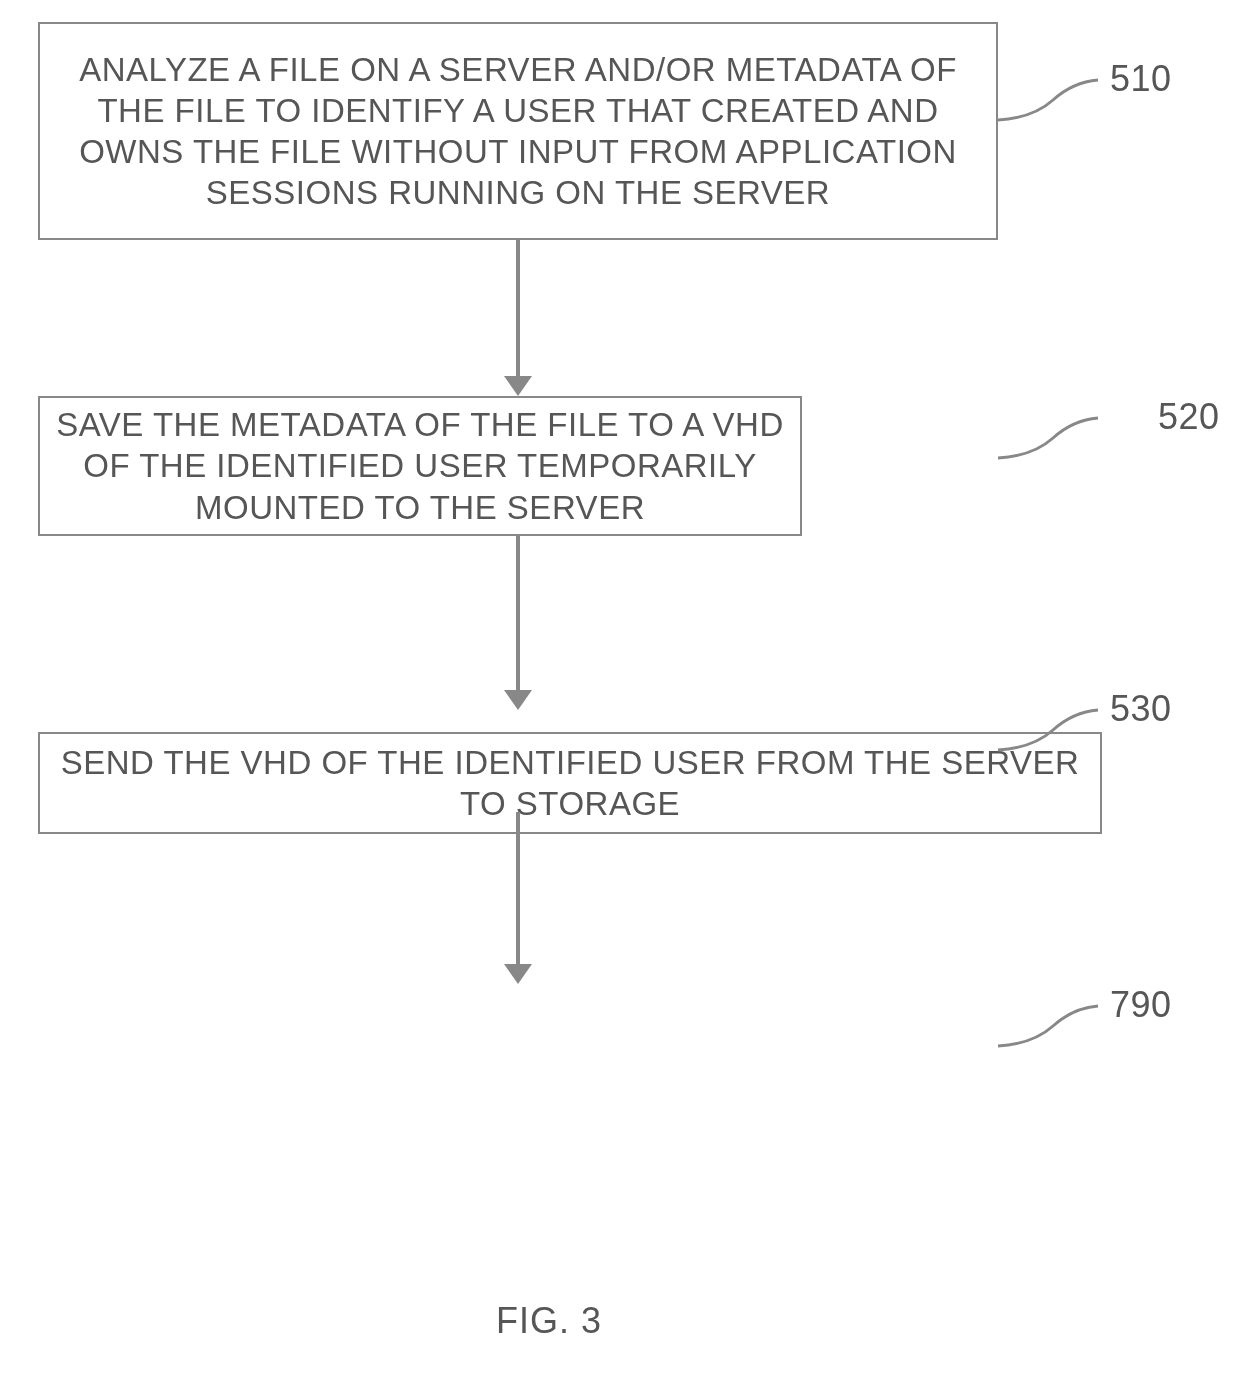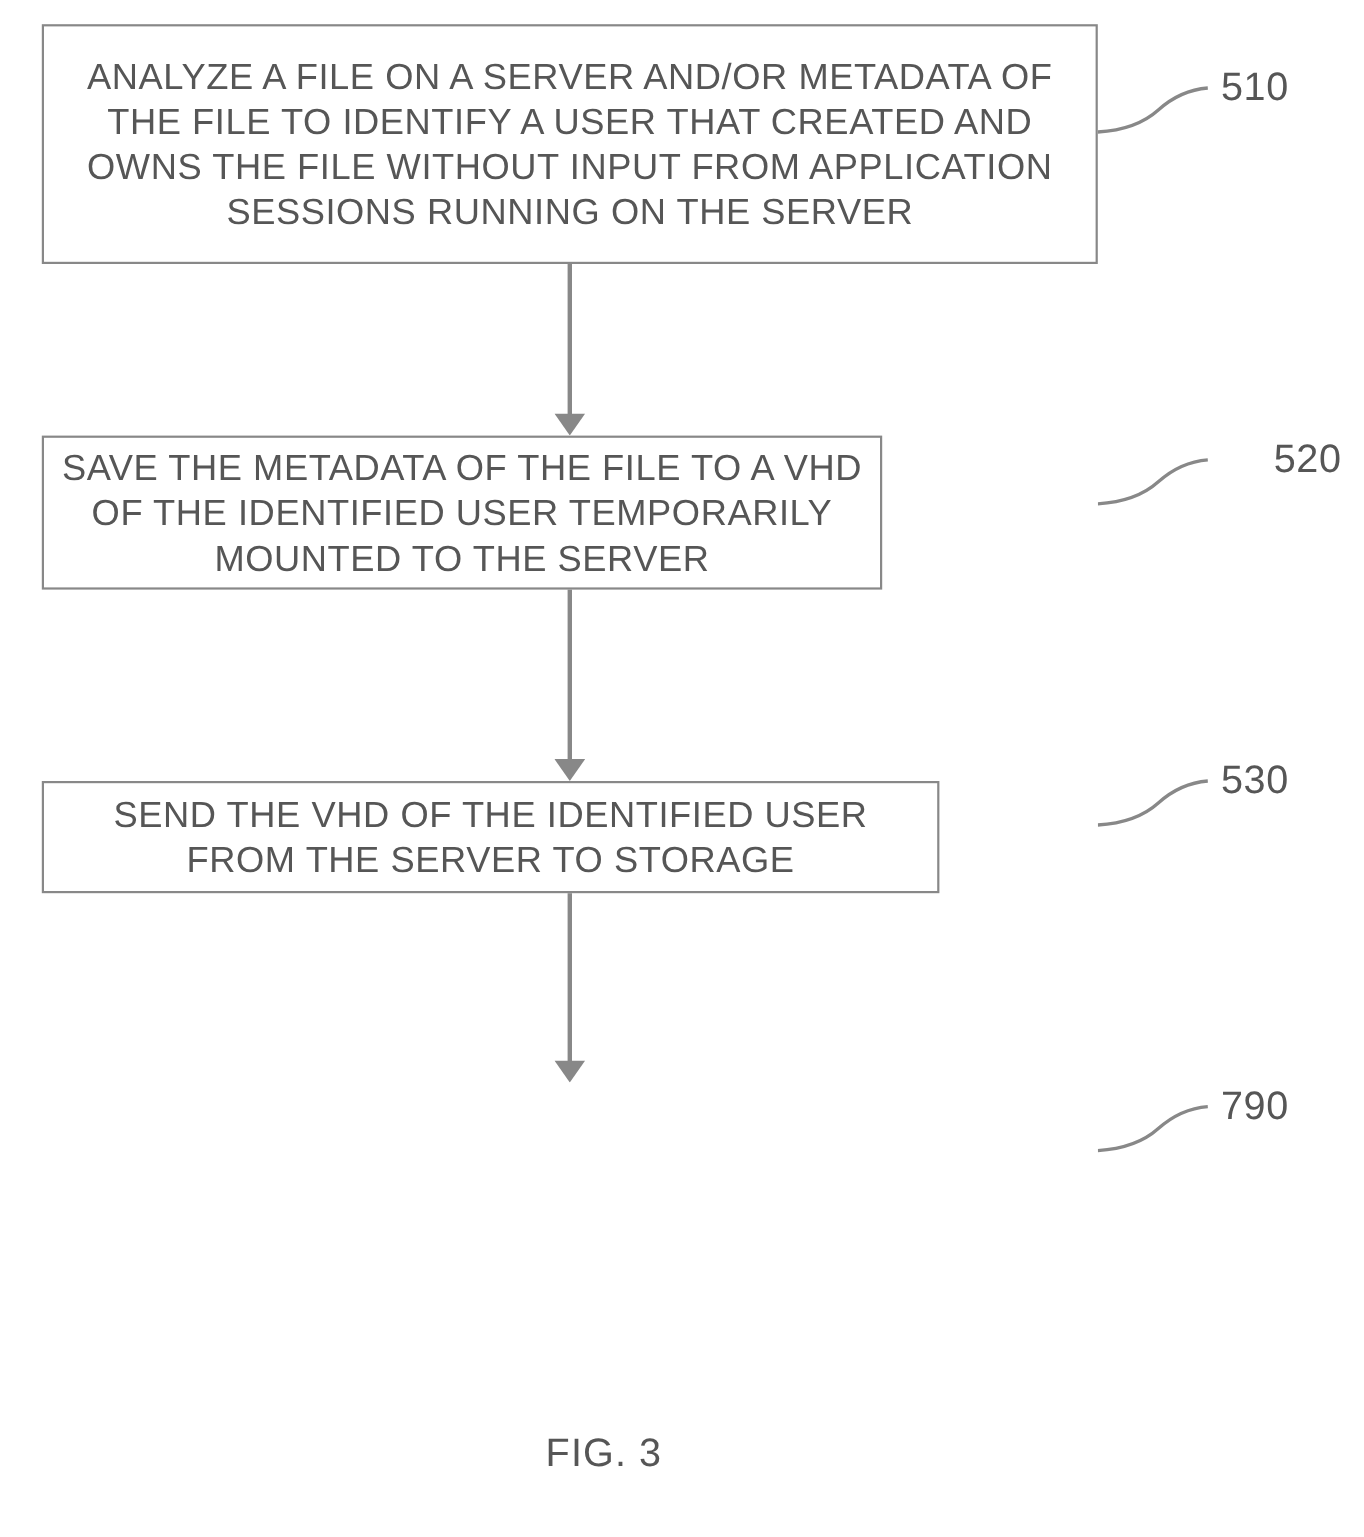--- a/index.html
+++ b/index.html
@@ -81,21 +81,21 @@
   </svg>
   <div class="step-label" style="left:1110px; top:396px;margin-left:48px;">
     <span>520</span>
   </div>
 
   <div class="arrow-line" style="left:516px; top:536px; width:4px; height:160px;"></div>
   <svg class="connector-svg" style="left:504px; top:690px; width:28px; height:20px;">
     <polygon points="14,20 0,0 28,0" fill="#888"></polygon>
   </svg>
 
-  <div class="step-box" style="left:38px; top:710px; width:816px; height:102px;">
+  <div class="step-box" style="left:38px; top:732px; width:1064px; height:102px;">
     <span>SEND THE VHD OF THE IDENTIFIED USER FROM THE SERVER TO STORAGE</span>
   </div>
   <svg class="connector-svg" style="left:998px; top:700px; width:110px; height:60px;">
     <path d="M 0 50 Q 35 48 55 30 Q 75 12 100 10" stroke="#888" stroke-width="3" fill="none"></path>
   </svg>
   <div class="step-label" style="left:1110px; top:688px;">
     <span>530</span>
   </div>
 
   <div class="arrow-line" style="left:516px; top:812px; width:4px; height:158px;"></div>

